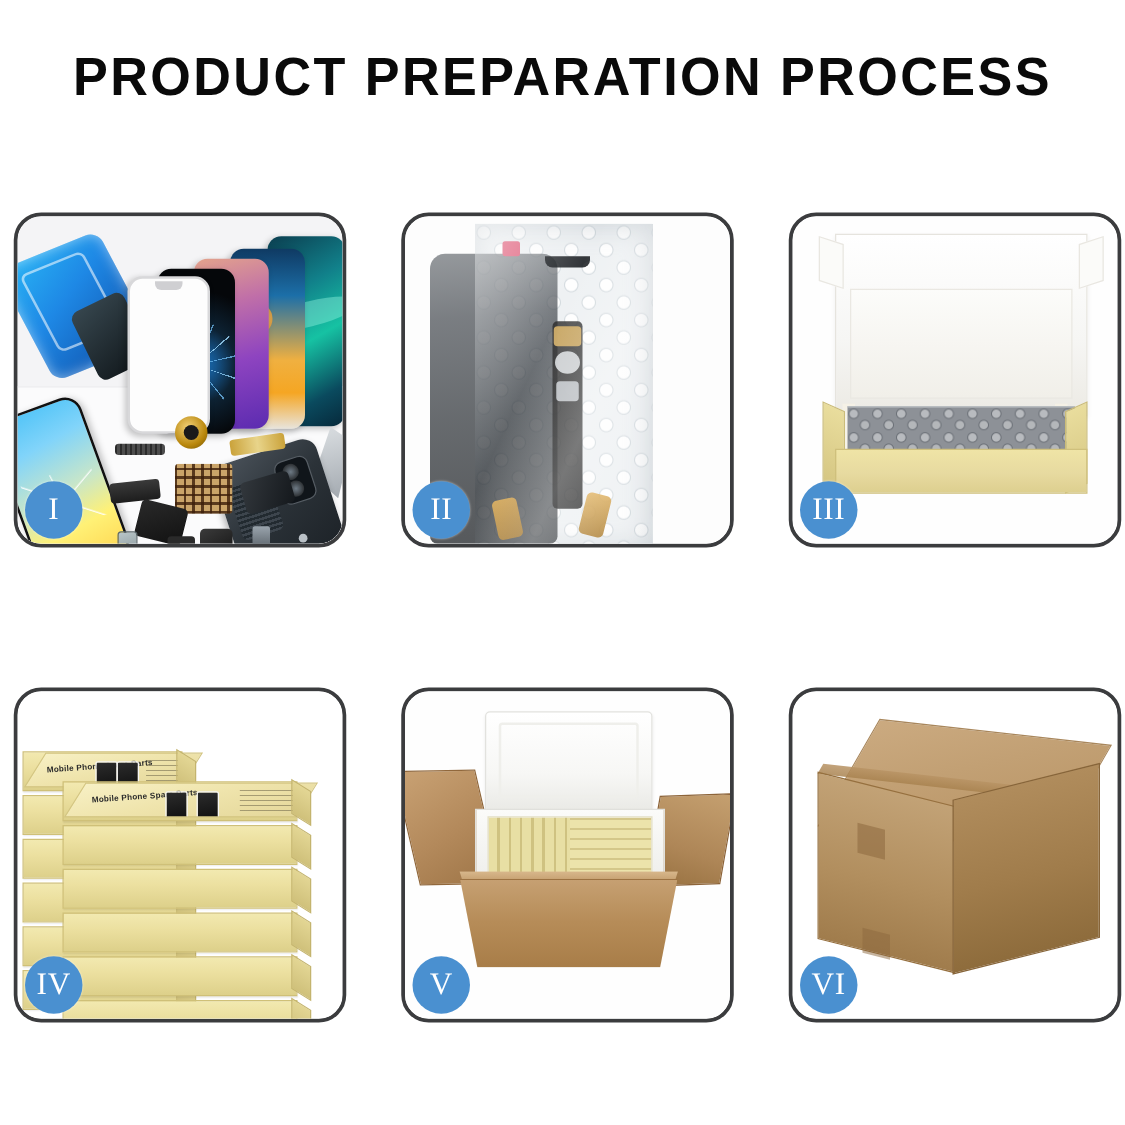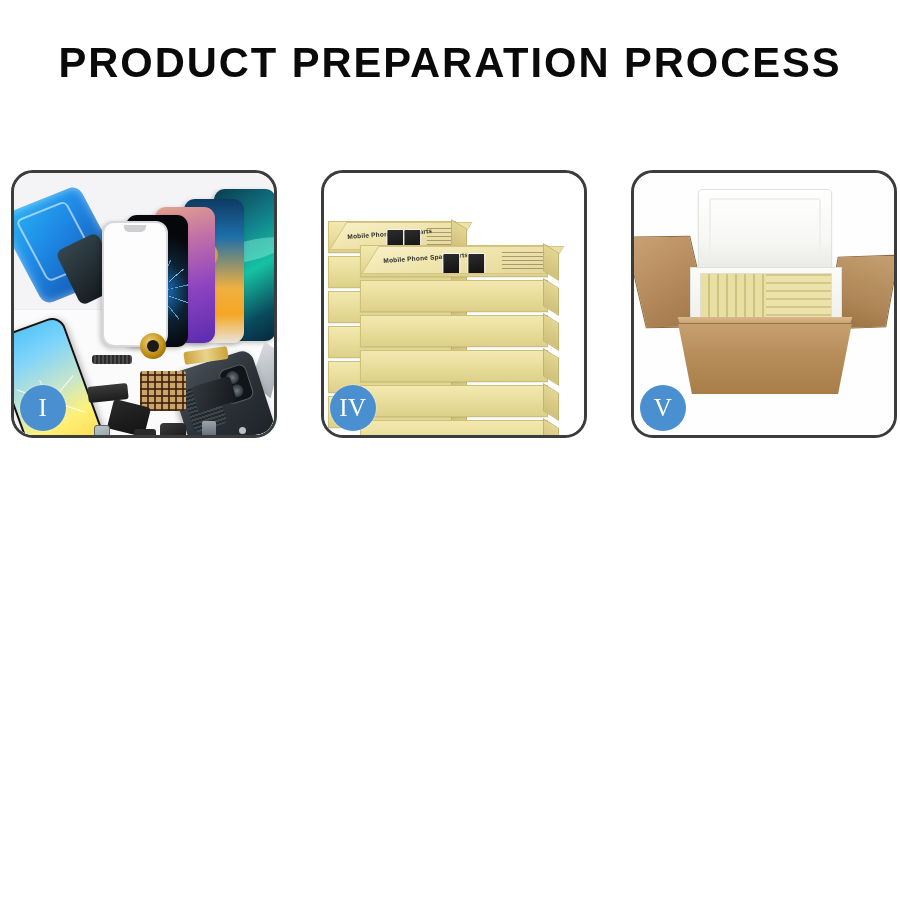--- a/index.html
+++ b/index.html
@@ -490,21 +490,52 @@
       <div class="part pt-tray"></div>
       <div class="part pt-btn"></div>
       <div class="part pt-speaker"></div>
       <div class="part pt-batt"></div>
       <div class="part pt-screw1"></div>
 
     </div>
     <div class="badge">I</div>
   </div>
 
-
+  <div class="panel">
+    <div class="panel-inner">
+      <div class="p2-bg"></div>
+      <div class="p2-wrap"></div>
+      <div class="p2-screen"></div>
+      <div class="p2-notch"></div>
+      <div class="p2-flex"></div>
+      <div class="p2-conn1"></div>
+      <div class="p2-conn2"></div>
+      <div class="p2-conn3"></div>
+      <div class="p2-gold-l"></div>
+      <div class="p2-gold-r"></div>
+      <div class="p2-pink"></div>
+      <div class="p2-gloss"></div>
+    </div>
+    <div class="badge">II</div>
+  </div>
+
+  <div class="panel">
+    <div class="panel-inner">
+      <div class="p3-bg"></div>
+      <div class="p3-lid"></div>
+      <div class="p3-lidface"></div>
+      <div class="p3-innerleft"></div>
+      <div class="p3-innerright"></div>
+      <div class="p3-foam"></div>
+      <div class="p3-boxleft"></div>
+      <div class="p3-boxright"></div>
+      <div class="p3-boxfront"></div>
+    </div>
+    <div class="badge">III</div>
+  </div>
 
   <div class="panel">
     <div class="panel-inner">
       <div class="p4-bg"></div>
 
       <div class="stack stack-back">
         <div class="bx">
           <div class="bx-top">
             <span class="bx-label">Mobile Phone Spare Parts</span>
             <span class="bx-ph a"></span>
@@ -570,14 +601,27 @@
       <div class="p5-inner">
         <span class="col left"></span>
         <span class="col right"></span>
       </div>
       <div class="p5-carton-lip"></div>
       <div class="p5-carton-front"></div>
     </div>
     <div class="badge">V</div>
   </div>
 
+  <div class="panel">
+    <div class="panel-inner">
+      <div class="p6-bg"></div>
+      <div class="p6-shine"></div>
+      <div class="p6-top"></div>
+      <div class="p6-top-seam"></div>
+      <div class="p6-left"></div>
+      <div class="p6-right"></div>
+      <div class="p6-tape-a"></div>
+      <div class="p6-tape-b"></div>
+    </div>
+    <div class="badge">VI</div>
+  </div>
 
 </div>
 
 </body></html>

